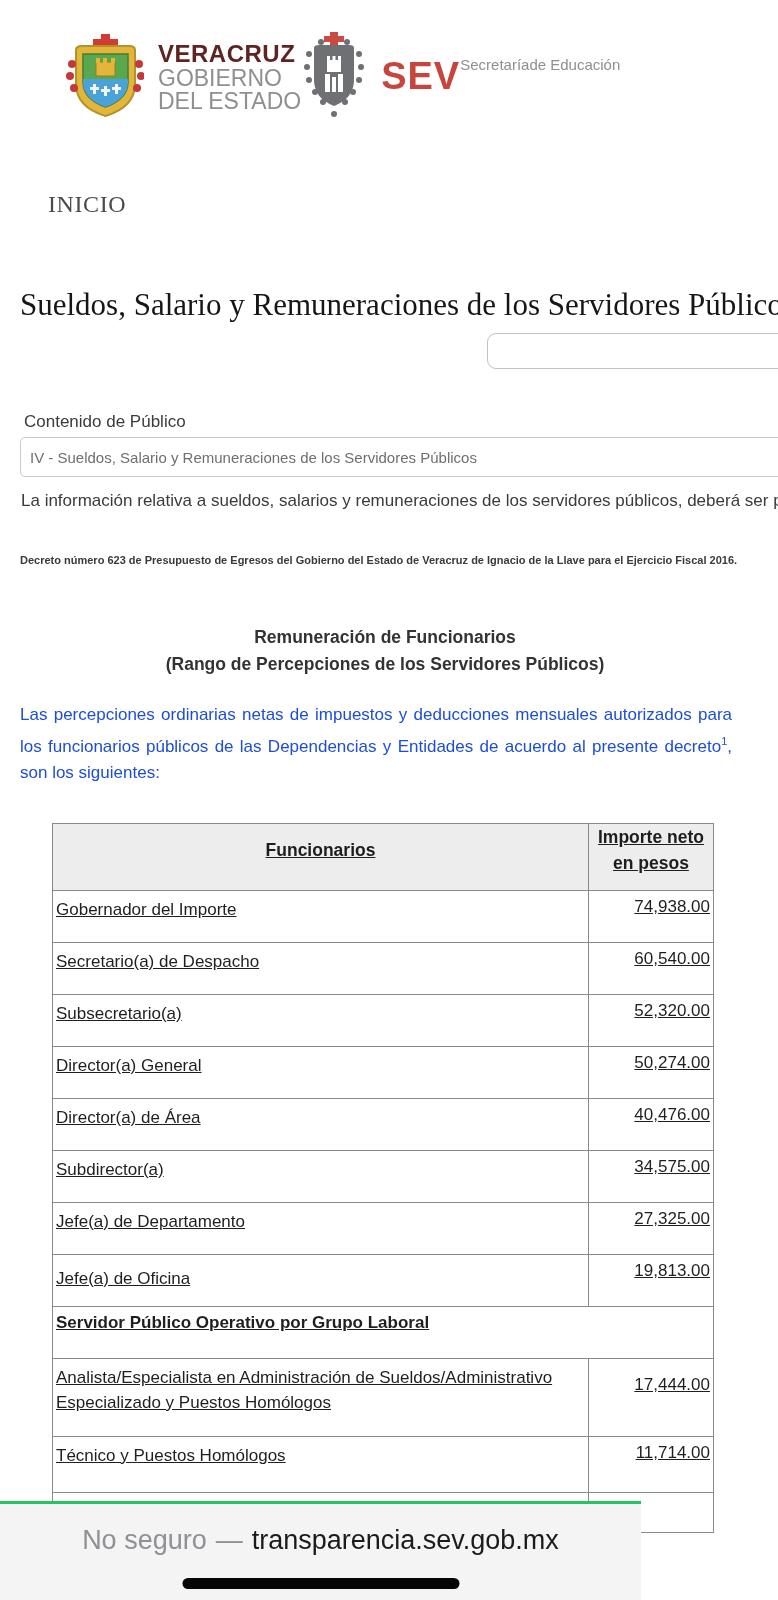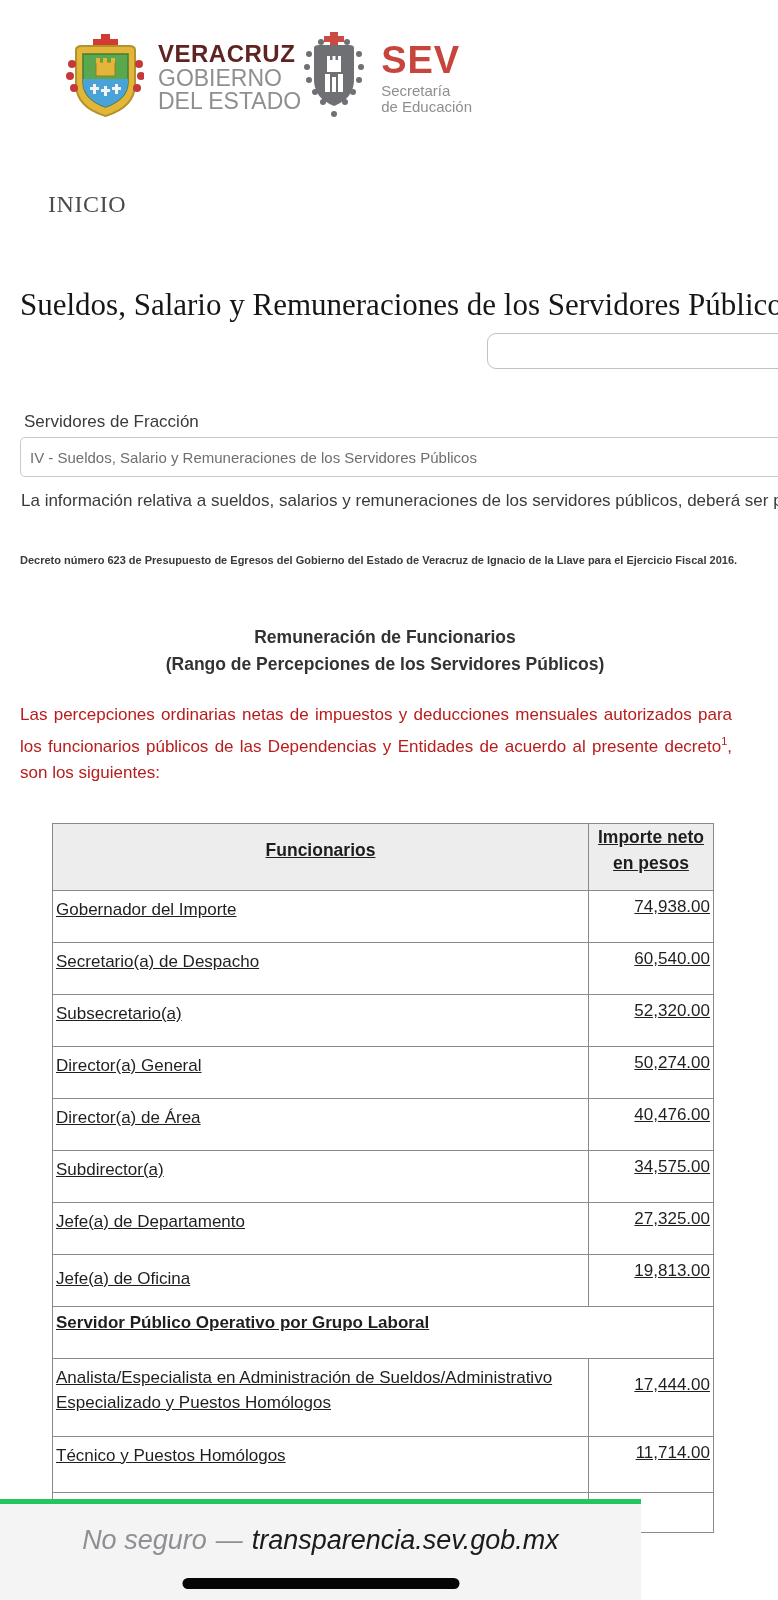--- a/index.html
+++ b/index.html
@@ -12,21 +12,21 @@
     font-family: "Liberation Sans", sans-serif;
     color: #3a3a3a;
   }
 
   
   .logos { position: absolute; top: 32px; left: 66px; display: flex; align-items: flex-start; }
   .logo-group { display: flex; align-items: center; gap: 14px; }
   .veracruz-text { display: flex; flex-direction: column; line-height: 1.02; }
   .veracruz-name { font-size: 24px; font-weight: 700; letter-spacing: 0.5px; color: #5f2422; }
   .veracruz-sub  { font-size: 23px; font-weight: 400; color: #8d8f91; }
-  .sev-text { display: flex; flex-direction: column; line-height: 1.1; }
+  .sev-text { display: flex; flex-direction: row; line-height: 1.1; }
   .sev-acronym { font-size: 38px; font-weight: 700; letter-spacing: 1px; color: #c6463e; line-height: 1; margin-bottom: 4px; }
   .sev-sub { font-size: 15px; color: #8d8f91; }
 
   
   .inicio {
     position: absolute; top: 191px; left: 48px;
     font-family: "Liberation Serif", serif;
     font-size: 24px; color: #4b4b4b; letter-spacing: 0.6px;
     text-decoration: none; cursor: pointer;
   }
@@ -70,21 +70,21 @@
     font-size: 11px; font-weight: 700; color: #3a3a3a;
     line-height: 29px; text-align: justify;
   }
   .center-heading {
     position: absolute; top: 624px; left: 20px; width: 730px;
     text-align: center; font-size: 17.5px; font-weight: 700; color: #333333;
     line-height: 27px;
   }
   .percep-par {
     position: absolute; top: 702px; left: 20px; width: 712px;
-    font-size: 17px; color: #b91c1c; line-height: 26px; text-align: justify;
+    font-size: 17px; color: #1d4ed8; line-height: 26px; text-align: justify;
   }
   .percep-par sup { font-size: 11px; }
 
   
   .salary-table {
     position: absolute; top: 823px; left: 52px;
     border-collapse: collapse; table-layout: fixed;
     width: 661px; font-size: 17px; color: #1f1f1f; text-decoration: underline;
   }
   .salary-table th, .salary-table td { border: 1px solid #8a8a8a; }
@@ -103,23 +103,22 @@
   .salary-table tbody tr:nth-child(8) td.cell-label { vertical-align: middle; padding-top: 0; }
   .salary-table tbody tr:nth-child(10) { height: 78px; }
   .salary-table tbody tr:nth-child(10) td.cell-amount { padding-top: 16px; }
   .salary-table tbody tr:nth-child(11) { height: 56px; }
   .salary-table tbody tr:nth-child(12) { height: 40px; }
 
   
   .bottom-bar {
     position: absolute; left: 0; bottom: 0;
     width: 641px; height: 96px;
-    background: #f4f4f4; border-top: 5px solid #22c55e;
+    background: #f4f4f4; border-top: 3px solid #22c55e;
     cursor: pointer;
-    font-style: italic;
   }
   .url-line {
     display: flex; justify-content: center; align-items: baseline;
     gap: 9px; padding-top: 21px; font-size: 27px;
   }
   .url-security { color: #8f8f94; }
   .url-dash { color: #8f8f94; }
   .url-domain { color: #1b1b1d; }
   .home-indicator {
     position: absolute; left: 50%; transform: translateX(-50%);
@@ -201,21 +200,21 @@
       </span>
     </div>
   </div>
 
   <a class="inicio">INICIO</a>
 
   <h1 class="page-title">Sueldos, Salario y Remuneraciones de los Servidores Públicos</h1>
 
   <input class="search-input" type="text" value="" style="">
 
-  <div class="fraction-label">Servidores de Fracción</div>
+  <div class="fraction-label">Contenido de Público</div>
   <div class="fraction-select">
     <span>IV - Sueldos, Salario y Remuneraciones de los Servidores Públicos</span>
   </div>
 
   <div class="intro-par">La información relativa a sueldos, salarios y remuneraciones de los servidores públicos, deberá ser publicada</div>
 
   <div class="decree-par">Decreto número 623 de Presupuesto de Egresos del Gobierno del Estado de Veracruz de Ignacio de la Llave para el Ejercicio Fiscal 2016.</div>
 
   <div class="center-heading">
     <div>Remuneración de Funcionarios</div>

